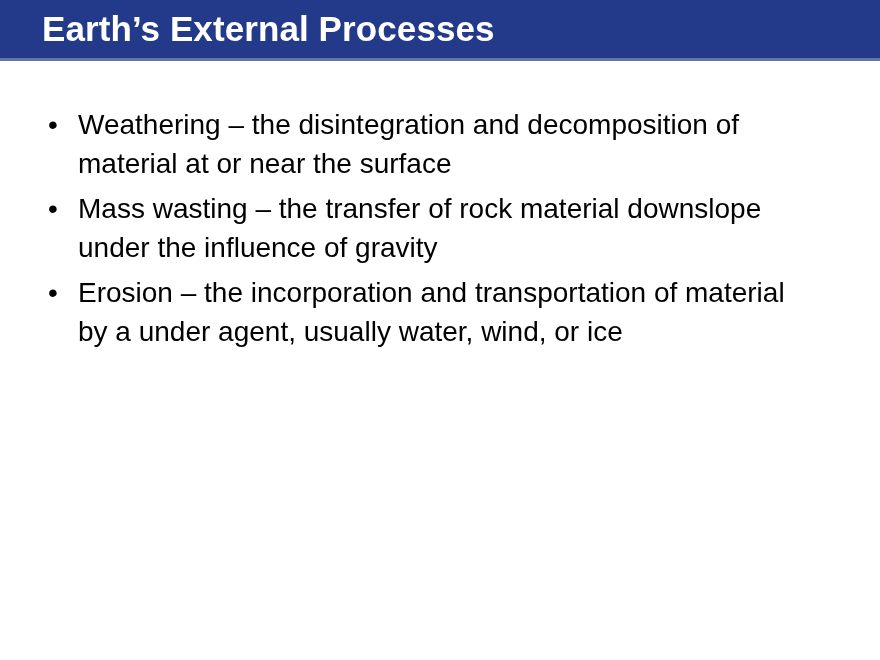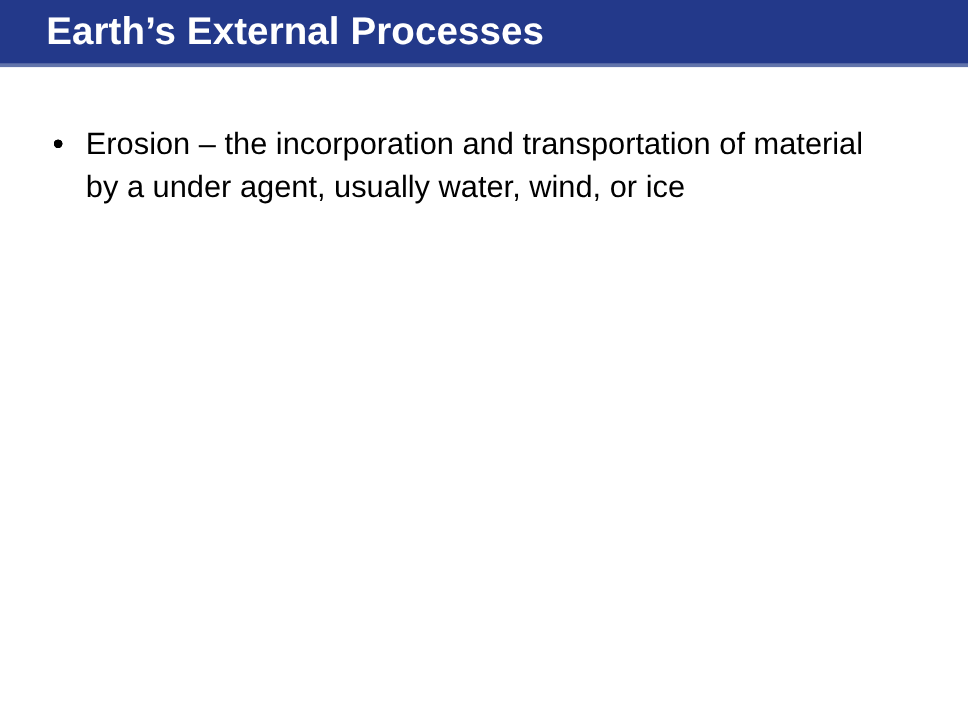--- a/index.html
+++ b/index.html
@@ -104,24 +104,26 @@
   <div class="title-bar">
     <h1 class="slide-title">Earth’s External Processes</h1>
   </div>
   <div class="title-bar-underline"></div>
 
   <div class="body-content">
     <ul class="bullet-list">
 
       <li class="bullet-item">
         <span class="bullet-marker">•</span>
+        <span class="bullet-text">Weathering – the disintegration and decomposition of material at or near the surface</span>
       </li>
 
       <li class="bullet-item">
         <span class="bullet-marker">•</span>
+        <span class="bullet-text">Mass wasting – the transfer of rock material downslope under the influence of gravity</span>
       </li>
 
       <li class="bullet-item">
         <span class="bullet-marker">•</span>
         <span class="bullet-text">Erosion – the incorporation and transportation of material by a under agent, usually water, wind, or ice</span>
       </li>
 
     </ul>
   </div>
 

